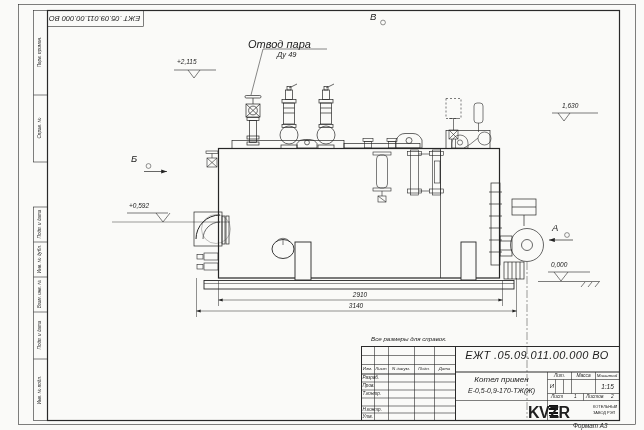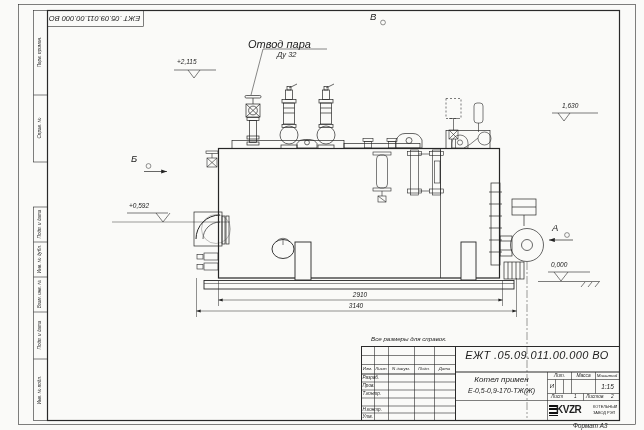--- a/index.html
+++ b/index.html
@@ -262,21 +262,21 @@
 
 <div class="vlab" style="left:10px;top:47px;">Перв. примен.</div>
 <div class="vlab" style="left:10px;top:123px;">Справ. №</div>
 <div class="vlab" style="left:10px;top:219px;">Подп. и дата</div>
 <div class="vlab" style="left:10px;top:254px;">Инв. № дубл.</div>
 <div class="vlab" style="left:10px;top:289px;">Взам. инв. №</div>
 <div class="vlab" style="left:10px;top:330px;">Подп. и дата</div>
 <div class="vlab" style="left:10px;top:385px;">Инв. № подл.</div>
 
 <div class="t" style="left:248px;top:39px;font-size:11px;">Отвод пара</div>
-<div class="t" style="left:277px;top:51px;font-size:7.5px;">Ду 32</div>
+<div class="t" style="left:277px;top:51px;font-size:7.5px;">Ду 49</div>
 
 <div class="t" style="left:370px;top:12px;font-size:9.5px;">В</div>
 <div class="t" style="left:131px;top:154px;font-size:9.5px;">Б</div>
 <div class="t" style="left:552px;top:223px;font-size:9.5px;">А</div>
 
 <div class="t" style="left:177px;top:59px;font-size:6.5px;">+2,115</div>
 <div class="t" style="left:562px;top:103px;font-size:6.5px;">1,630</div>
 <div class="t" style="left:129px;top:203px;font-size:6.5px;">+0,592</div>
 <div class="t" style="left:551px;top:262px;font-size:6.5px;">0,000</div>
 
@@ -306,19 +306,19 @@
 <div class="t c" style="left:594px;top:374px;width:26px;font-size:4.4px;">Масштаб</div>
 <div class="t c" style="left:548px;top:383px;width:8px;font-size:6px;">И</div>
 <div class="t c" style="left:595px;top:383.5px;width:25px;font-size:6.5px;">1:15</div>
 
 <div class="t" style="left:551px;top:395px;font-size:4.8px;">Лист</div>
 <div class="t" style="left:574px;top:395px;font-size:4.8px;">1</div>
 <div class="t" style="left:586px;top:395px;font-size:4.8px;">Листов</div>
 <div class="t" style="left:611px;top:395px;font-size:4.8px;">2</div>
 
 <div class="logo-ico" style="left:549px;top:404.5px;"></div>
-<div class="logo-txt" style="left:556px;top:403.5px;font-size:10px;">KVZR</div>
+<div class="logo-txt" style="left:528px;top:403.5px;font-size:16px;">KVZR</div>
 <div class="t" style="left:593px;top:405px;font-size:3.9px;font-style:normal;">КОТЕЛЬНЫЙ</div>
 <div class="t" style="left:593px;top:410.5px;font-size:3.9px;font-style:normal;">ЗАВОД РЭП</div>
 
 <div class="t" style="left:573px;top:422.5px;font-size:6.3px;">Формат А3</div>
 
 </div>
 
 </body></html>

